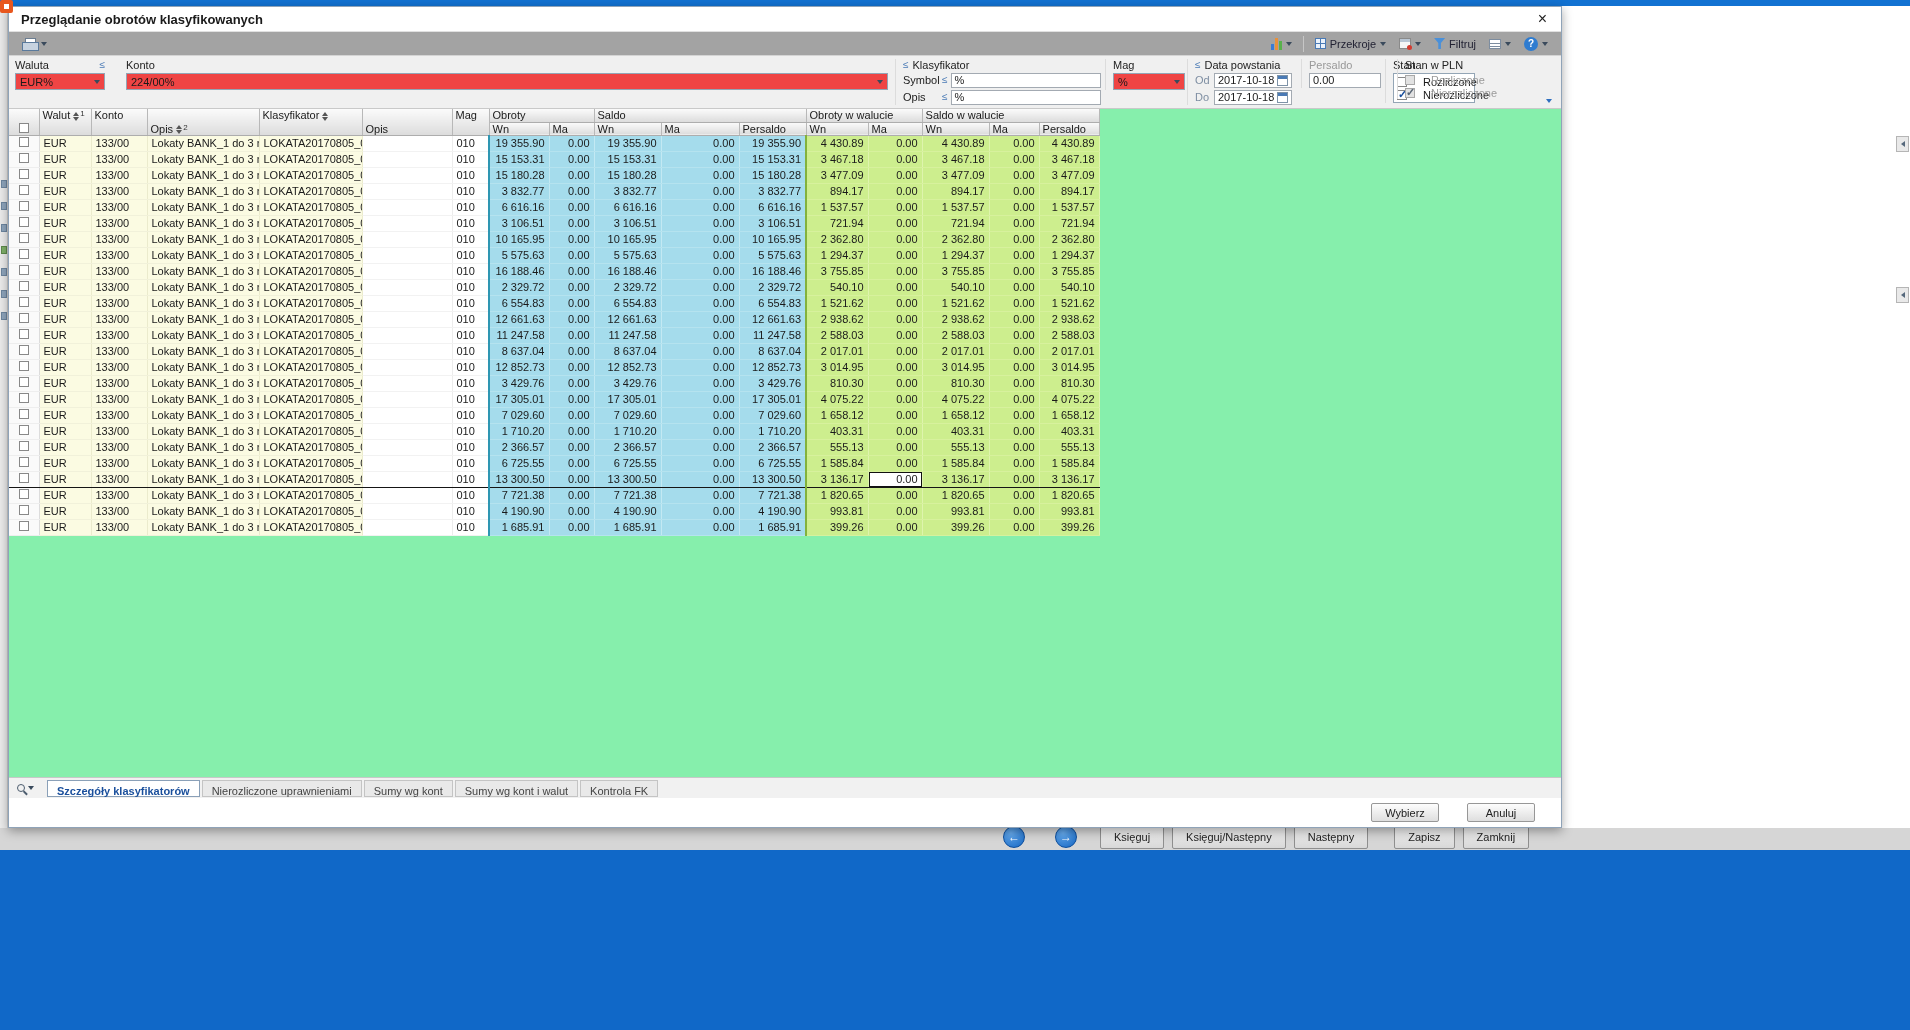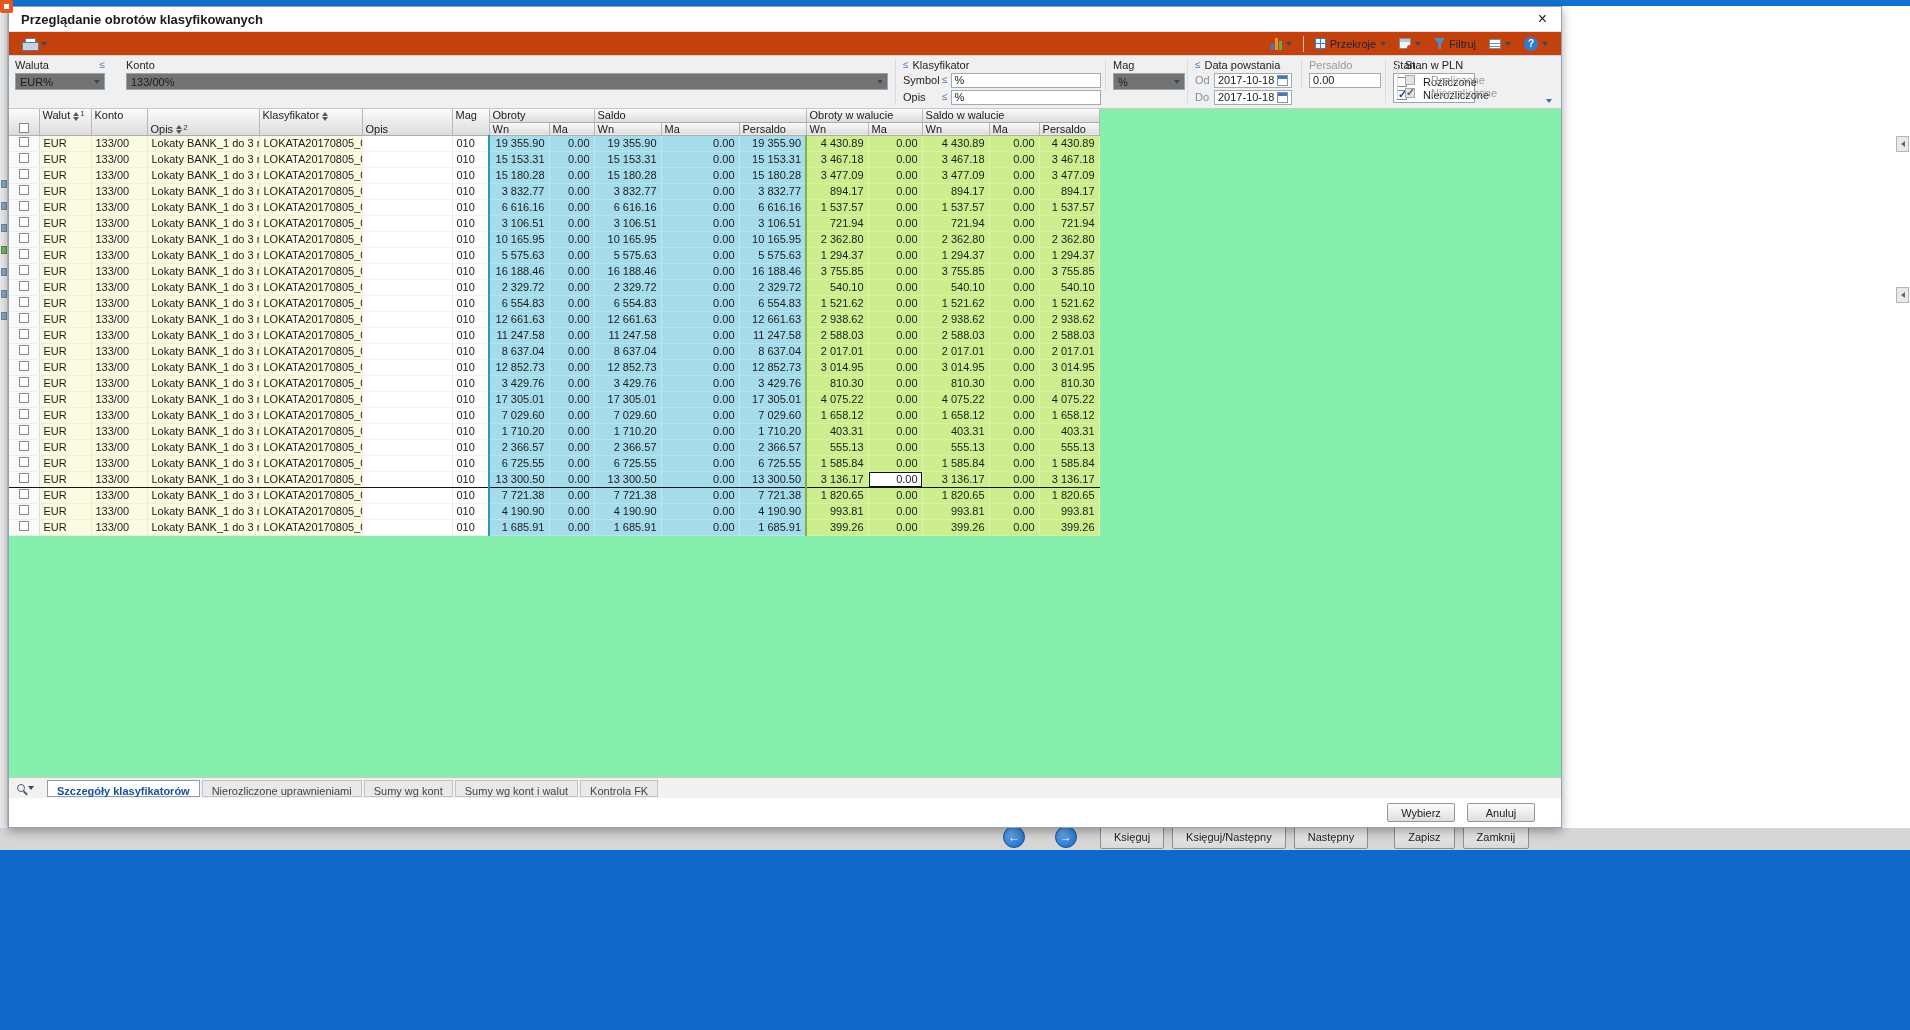--- a/index.html
+++ b/index.html
@@ -21,21 +21,21 @@
   .bg-btn:nth-child(4){margin-left:18px}
   .bottom-blue{position:absolute;left:0;top:850px;width:1910px;height:180px;background:#1068c8}
 
   
   .dialog{position:absolute;left:8px;top:6px;width:1554px;height:822px;background:#fff;border:1px solid #8fa3b8;box-shadow:0 3px 10px rgba(0,0,0,.35);display:flex;flex-direction:column;z-index:20}
   .titlebar{height:24px;background:#fff;display:flex;align-items:center;padding:0 10px 0 12px;flex:none}
   .title{font-weight:bold;font-size:13px}
   .titlebar .sp{flex:1}
   .close{font-size:16px;line-height:16px;color:#222;cursor:default;padding:0 4px}
 
-  .toolbar{height:25px;background:#c2410c;border-top:1px solid #e0e0e0;border-bottom:1px solid #d4d4d4;display:flex;align-items:center;justify-content:space-between;padding:0 8px;flex:none}
+  .toolbar{height:25px;background:#a3a3a3;border-top:1px solid #e0e0e0;border-bottom:1px solid #d4d4d4;display:flex;align-items:center;justify-content:space-between;padding:0 8px;flex:none}
   .tb-left,.tb-right{display:flex;align-items:center;gap:3px}
   .tb-btn{display:flex;align-items:center;gap:4px;height:20px;padding:0 4px;border:1px solid transparent;border-radius:2px;color:#223}
   .tb-sep{width:1px;height:16px;background:#c6c6c6;margin:0 3px}
   .chev{width:0;height:0;border-left:3.5px solid transparent;border-right:3.5px solid transparent;border-top:4px solid #3a4a5c;display:inline-block}
   .printer-icon{width:15px;height:12px;position:relative;display:inline-block}
   .printer-icon::before{content:"";position:absolute;left:3px;top:0;width:9px;height:4px;background:#fff;border:1px solid #6b7d91}
   .printer-icon::after{content:"";position:absolute;left:0;top:4px;width:15px;height:7px;background:#c7d3e0;border:1px solid #5a7a9c}
   .chart-icon{display:inline-flex;align-items:flex-end;gap:1px;height:12px}
   .chart-icon i{display:block;width:3px}
   .chart-icon .b1{height:6px;background:#3a7bd5}
@@ -52,21 +52,21 @@
   .table-icon::before{content:"";position:absolute;left:0;right:0;top:3px;height:1px;background:#7d8da0;box-shadow:0 3px 0 #7d8da0}
   .help-icon{width:14px;height:14px;border-radius:50%;background:#2f7cd0;color:#fff;font-weight:bold;font-size:10px;line-height:14px;text-align:center;display:inline-block}
 
   
   .filterpanel{height:53px;background:#f0f0f0;border-bottom:1px solid #c9c9c9;position:relative;flex:none}
   .fgroup{position:absolute;top:3px}
   .fgroup.sep{border-left:1px solid #dcdcdc;padding-left:7px}
   .fglabel{height:12px;display:flex;align-items:center;gap:4px;color:#222;white-space:nowrap}
   .fglabel .sp{flex:1}
   .op{color:#4a7ab5;font-size:10px;line-height:10px}
-  .fsel{display:flex;align-items:center;height:17px;background:#737373;border:1px solid #93a5b5;padding:0 4px;margin-top:2px;gap:3px}
+  .fsel{display:flex;align-items:center;height:17px;background:#ef4444;border:1px solid #93a5b5;padding:0 4px;margin-top:2px;gap:3px}
   .fsel-val{flex:1;white-space:nowrap;overflow:hidden}
   .finput{height:15px;background:#fff;border:1px solid #a3aab2;padding:0 3px;display:flex;align-items:center;white-space:nowrap}
   .frow{display:flex;align-items:center;height:16px;gap:3px;margin-top:1px}
   .flbl{width:36px;color:#222}
   .dlbl{width:16px;color:#7e8ea2}
   .dinput{width:78px;justify-content:space-between}
   .calicon{width:11px;height:11px;border:1px solid #7e93a8;background:#fff;position:relative;flex:none}
   .calicon::before{content:"";position:absolute;top:0;left:0;right:0;height:3px;background:#4a7ab5}
   .glabel{color:#999}
   .stanbox{background:#fff;border:1px solid #93a5b5;margin-top:2px;padding:1px 3px;width:82px}
@@ -101,21 +101,21 @@
   .tri-d{width:0;height:0;border-left:3px solid transparent;border-right:3px solid transparent;border-top:4px solid #555}
   .sortnum{font-size:8px;color:#333;margin-left:1px;vertical-align:top}
 
   
   .tabbar{height:21px;background:#f1f1f1;border-top:1px solid #c8c8c8;display:flex;align-items:center;padding-left:5px;gap:2px;flex:none}
   .tab-tool{display:flex;align-items:center;gap:3px;margin-right:8px;padding:0 3px}
   .mag-icon{width:8px;height:8px;border:1.5px solid #4c5c6e;border-radius:50%;position:relative;display:inline-block}
   .mag-icon::after{content:"";position:absolute;width:5px;height:1.5px;background:#4c5c6e;transform:rotate(45deg);right:-4px;bottom:-2px}
   .tab{height:17px;line-height:16px;padding:2px 9px;background:#e9e9e9;border:1px solid #c4c4c4;color:#444;white-space:nowrap}
   .tab.active{background:#fff;border-color:#8aa0b8;color:#1a4f9c;font-weight:bold}
-  .btnrow{height:29px;background:#fff;display:flex;justify-content:flex-end;align-items:center;gap:12px;padding:0 26px;flex:none}
+  .btnrow{height:29px;background:#fff;display:flex;justify-content:flex-end;align-items:center;gap:28px;padding:0 26px;flex:none}
   .btn{height:19px;min-width:68px;padding:0 12px;background:linear-gradient(#fdfdfd,#dedede);border:1px solid #979797;border-radius:2px;font-family:inherit;font-size:11px;color:#222}
 </style>
 </head>
 <body>
 
 <div class="topbar"></div>
 <div class="app-icon"></div>
 <div class="left-strip">
   <span class="mini-ic" style="top:174px"></span>
   <span class="mini-ic" style="top:196px"></span>
@@ -206,21 +206,21 @@
         <span class="fsel-val">EUR%</span>
         <span class="chev"></span>
       </div>
     </div>
 
     <div class="fgroup" style="left:117px;width:762px">
       <div class="fglabel">
           <span>Konto</span>
         </div>
       <div class="fsel">
-        <span class="fsel-val">133/00%</span>
+        <span class="fsel-val">224/00%</span>
         <span class="chev"></span>
       </div>
     </div>
 
     <div class="fgroup sep" style="left:886px;width:206px">
       <div class="fglabel">
           <span class="op">≤</span>
           <span>Klasyfikator</span>
         </div>
       <div class="frow">

